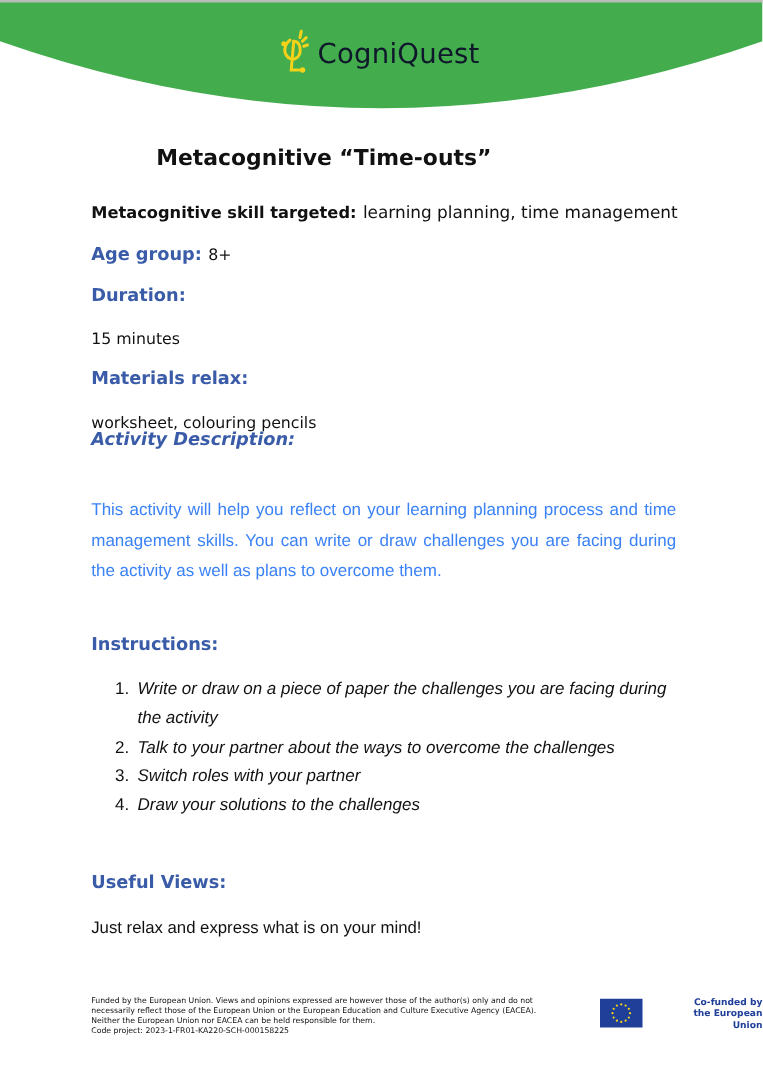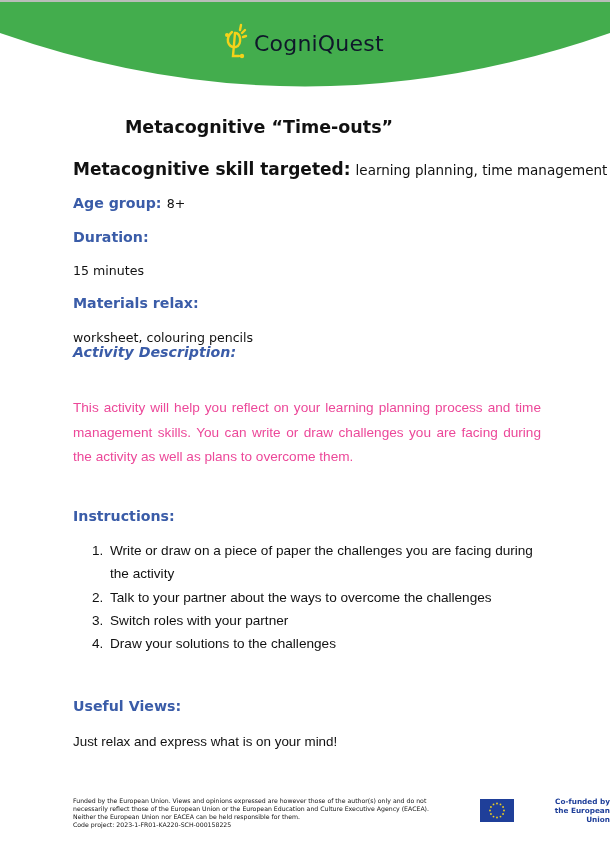--- a/index.html
+++ b/index.html
@@ -12,34 +12,34 @@
   .topline { position: absolute; left: 0; top: 0; width: 610px; height: 2px; background: #b9bdb9; z-index: 2; }
   .header-band { position: absolute; left: 0; top: 0; width: 610px; height: 90px; }
   .logo { position: absolute; left: 222px; top: 22px; height: 40px; display: flex; align-items: center; }
   .logo-mark { width: 30px; height: 40px; }
   .logo-text { color: #0f172a; font-size: 22px; letter-spacing: 0.2px; margin-left: 2px; margin-top: 2px; }
 
   .title { position: absolute; left: 0; width: 518px; top: 117px; text-align: center;
            font-size: 17.5px; font-weight: bold; color: #111; }
 
   .row { position: absolute; left: 73px; white-space: nowrap; }
-  .lbl-bold { font-weight: bold; font-size: 17px; color: #111; margin-top: 41px; }
+  .lbl-bold { font-weight: bold; font-size: 13px; color: #111; margin-top: 41px; }
   .val { font-size: 13.5px; color: #111; }
   .h-blue { font-weight: bold; font-size: 14.2px; color: #3a5ca8; }
   .body-txt { font-size: 12.6px; color: #111; }
 
   .desc { position: absolute; left: 73px; width: 468px; top: 396px;
           font-family: "Liberation Sans", sans-serif; font-size: 13.6px; line-height: 24.5px;
-          text-align: justify; color: #ec4899; }
+          text-align: justify; color: #3b82f6; }
 
   .instr { position: absolute; left: 92px; top: 539px; width: 450px;
            font-family: "Liberation Sans", sans-serif; font-size: 13.6px; color: #111; margin: 0; padding: 0; list-style: none; }
   .instr li { display: flex; line-height: 23.3px; }
   .instr .num { width: 18px; flex: none; }
-  .instr .txt { flex: 1; }
+  .instr .txt { flex: 1; font-style: italic; }
 
   .footer-text { position: absolute; left: 73px; top: 797px; width: 400px;
                  font-size: 6.2px; line-height: 8px; color: #111; }
   .eu-logo { position: absolute; left: 480px; top: 797px; display: flex; align-items: center; }
   .eu-flag { width: 34px; height: 23px; background: #1f3f99; position: relative; }
   .eu-text { margin-left: 22px; font-size: 7.3px; line-height: 9px; font-weight: bold; color: #1f3f99; text-align: right; }
 </style>
 </head>
 <body>
 

